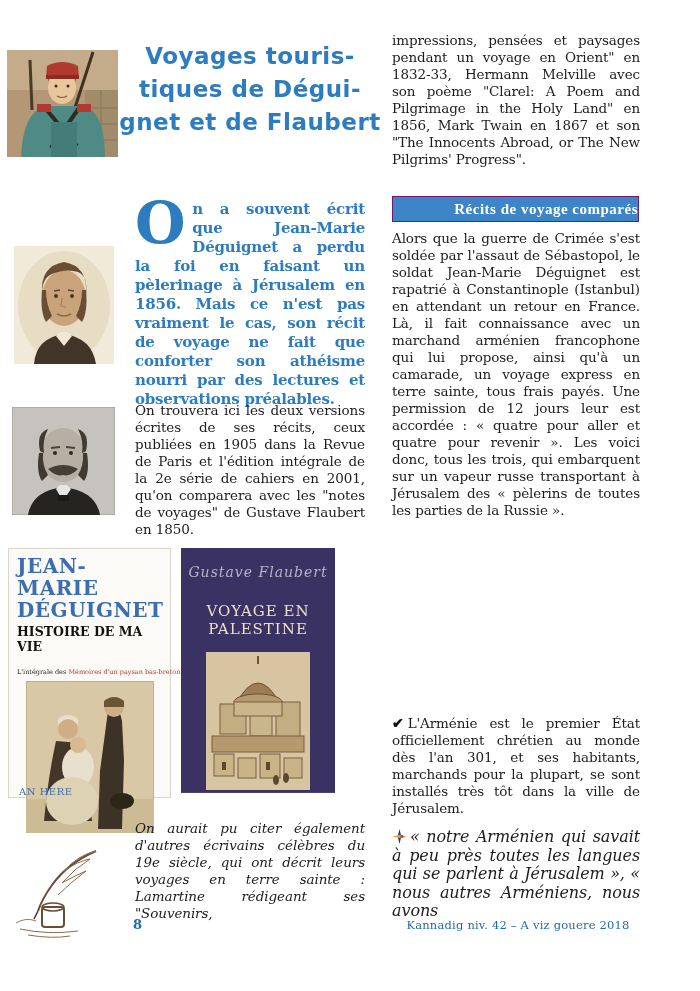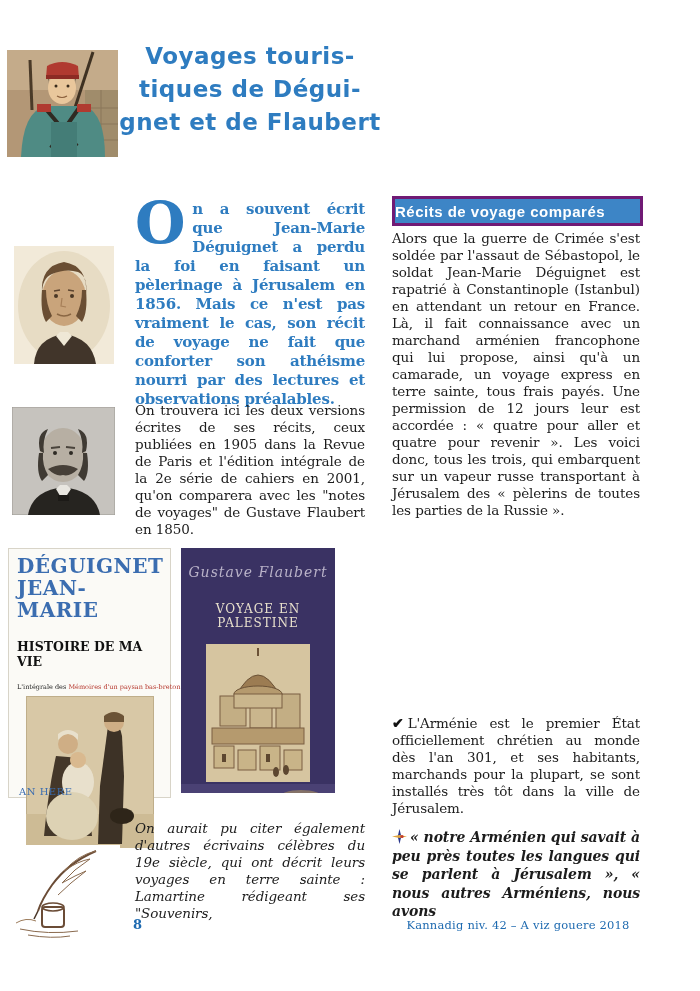--- a/index.html
+++ b/index.html
@@ -26,58 +26,58 @@
   .lead{
     width:230px; font-size:15px; line-height:19px; font-weight:bold;
     text-align:justify; color:var(--accent-blue,#2e7cc0); letter-spacing:-0.2px;
   }
   .dropcap{
     float:left; font-size:58px; line-height:47px; padding-right:7px;
     font-weight:bold; color:var(--accent-blue,#2e7cc0);
   }
   .banner{
     width:245px; height:24px; background:var(--banner-bg,#3d85c6);
-    border:3px solid #701a75; display:flex; align-items:center; justify-content:flex-start;
-    font-family:Liberation Sans, sans-serif; font-weight:bold; font-size:15px;
+    border:1px solid #701a75; display:flex; align-items:center; justify-content:flex-end;
+    font-family:Liberation Serif, serif; font-weight:bold; font-size:15px;
     color:var(--banner-text,#ffffff); letter-spacing:0.5px;
   }
   .check-glyph{font-weight:bold; font-size:14px; padding-right:4px; color:#111;}
-  .quote-text{font-style:italic; font-size:14px; line-height:18.5px;font-weight:bold;}
+  .quote-text{font-style:italic; font-size:16px; line-height:18.5px;}
   .footer-text{
     width:260px; text-align:center; font-weight:normal; font-size:11.5px;
     color:var(--footer-blue,#1e6ab0); letter-spacing:0.2px;
   }
   .page-num{font-weight:bold; font-size:13px; color:var(--footer-blue,#1e6ab0);}
   
   .cover1{
     width:163px; height:250px; background:#fbfaf6; border:1px solid #d8d4c8;
     box-sizing:border-box; padding:6px 8px 4px 8px; text-align:left;
   }
   .cover1 .author{
     font-weight:bold; font-size:20px; line-height:22px;
     color:var(--cover1-author,#3b6db0); letter-spacing:0.5px;
   }
-  .cover1 .c1title{font-weight:bold; font-size:12.5px; color:#111; margin-top:18px;}
+  .cover1 .c1title{font-weight:bold; font-size:12.5px; color:#111; margin-top:3px;}
   .cover1 .c1sub{font-size:6.5px; white-space:nowrap; color:#222; margin-top:14px;}
   .cover1 .c1sub .red{color:var(--cover1-red,#b5342a);}
   .cover1 .publisher{
     position:absolute; bottom:0; left:10px; font-weight:normal; font-size:10px;
     color:var(--cover1-author,#3b6db0); letter-spacing:0.5px;
   }
   
   .cover2{
     width:154px; height:245px; background:var(--cover2-bg,#3a3263);
     box-sizing:border-box; text-align:center; overflow:hidden;
   }
   .cover2 .script{
     font-style:italic; font-size:14px; color:#b9b2c8; margin-top:16px;
     font-family:"DejaVu Serif", serif; letter-spacing:1px;
   }
   .cover2 .c2title{
-    font-size:12px; color:#e9e1cd; letter-spacing:1px; margin-top:22px;
+    font-size:15px; color:#e9e1cd; letter-spacing:1px; margin-top:22px;
     font-family:"DejaVu Serif", serif;
   }
   svg{display:block;}
 </style>
 </head>
 <body>
 
 <div class="page">
 
   <div class="abs" style="left:7px; top:50px;">
@@ -150,22 +150,22 @@
       <path d="M27 46 Q24 66 30 74 L36 68 Q30 58 31 46 Z" fill="#3f3a33"></path>
       <path d="M75 46 Q78 66 72 74 L66 68 Q72 58 71 46 Z" fill="#3f3a33"></path>
       <circle cx="43" cy="46" r="2" fill="#2e2a24"></circle>
         <circle cx="59" cy="46" r="2" fill="#2e2a24"></circle>
       <path d="M39 41 L48 40 M54 40 L63 41" stroke="#4a443c" stroke-width="2"></path>
       <path d="M36 62 Q51 54 66 62 Q58 70 51 68 Q44 70 36 62 Z" fill="#463f37"></path>
     </svg>
   </div>
 
   <div class="abs cover1" style="left:8px; top:548px;">
+    <div class="author">JEAN-MARIE</div>
     <div class="author">DÉGUIGNET</div>
-    <div class="author">JEAN-MARIE</div>
     <div class="c1title">HISTOIRE DE MA VIE</div>
     <div class="c1sub"><span>L'intégrale des </span><span class="red">Mémoires d'un paysan bas-breton</span></div>
     <div style="margin:5px auto 0 auto; width:128px;">
       <svg width="128" height="152" viewBox="0 0 128 152">
         <rect width="128" height="152" fill="#d8c8a6"></rect>
         <rect width="128" height="152" fill="none" stroke="#bfae8a" stroke-width="2"></rect>
         <rect x="0" y="118" width="128" height="34" fill="#cdbb95"></rect>
         <path d="M82 30 Q94 26 96 40 L98 80 L96 148 L72 148 L74 90 Z" fill="#3d3226"></path>
         <circle cx="88" cy="26" r="10" fill="#cfae85"></circle>
         <path d="M78 20 Q88 12 98 20 L98 26 L78 26 Z" fill="#6b5336"></path>
@@ -226,20 +226,21 @@
       <ellipse cx="45" cy="62" rx="11" ry="4" fill="none" stroke="#6b4c36" stroke-width="1.5"></ellipse>
       <path d="M12 84 Q40 90 70 86 M20 90 Q44 94 62 91" stroke="#8a6a4e" stroke-width="1" fill="none"></path>
       <path d="M8 78 Q18 72 28 76" stroke="#9c7c5c" stroke-width="1" fill="none"></path>
     </svg>
   </div>
 
   <div class="abs body-text" style="left:135px; top:820px; width:230px;font-style:italic;">On aurait pu citer également d'autres écrivains célèbres du 19e siècle, qui ont décrit leurs voyages en terre sainte : Lamartine rédigeant ses "Souvenirs,</div>
 
   <div class="abs page-num" style="left:133px; top:917px;">8</div>
 
+  <div class="abs body-text" style="left:392px; top:32px; width:248px;">impressions, pensées et paysages pendant un voyage en Orient" en 1832-33, Hermann Melville avec son poème "Clarel: A Poem and Pilgrimage in the Holy Land" en 1856, Mark Twain en 1867 et son "The Innocents Abroad, or The New Pilgrims' Progress".</div>
 
   <div class="abs banner" style="left:392px; top:196px;">
     <span>Récits de voyage comparés</span>
   </div>
 
   <div class="abs body-text" style="left:392px; top:230px; width:248px;">Alors que la guerre de Crimée s'est soldée par l'assaut de Sébastopol, le soldat Jean-Marie Déguignet est rapatrié à Constantinople (Istanbul) en attendant un retour en France. Là, il fait connaissance avec un marchand arménien francophone qui lui propose, ainsi qu'à un camarade, un voyage express en terre sainte, tous frais payés. Une permission de 12 jours leur est accordée : « quatre pour aller et quatre pour revenir ». Les voici donc, tous les trois, qui embarquent sur un vapeur russe transportant à Jérusalem des « pèlerins de toutes les parties de la Russie ».</div>
 
 
   <div class="abs body-text" style="left:392px; top:715px; width:248px;">
     <span class="check-glyph">✔</span><span>L'Arménie est le premier État officiellement chrétien au monde dès l'an 301, et ses habitants, marchands pour la plupart, se sont installés très tôt dans la ville de Jérusalem.</span>

